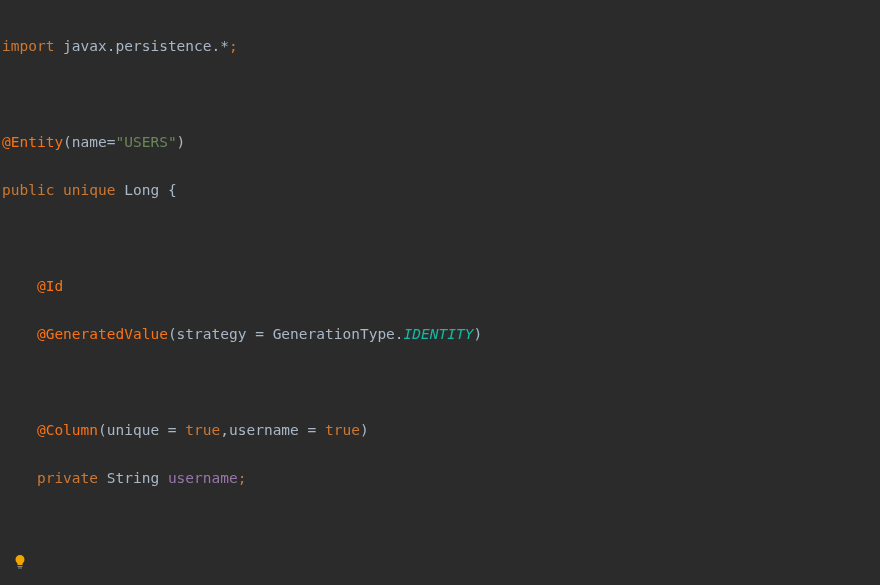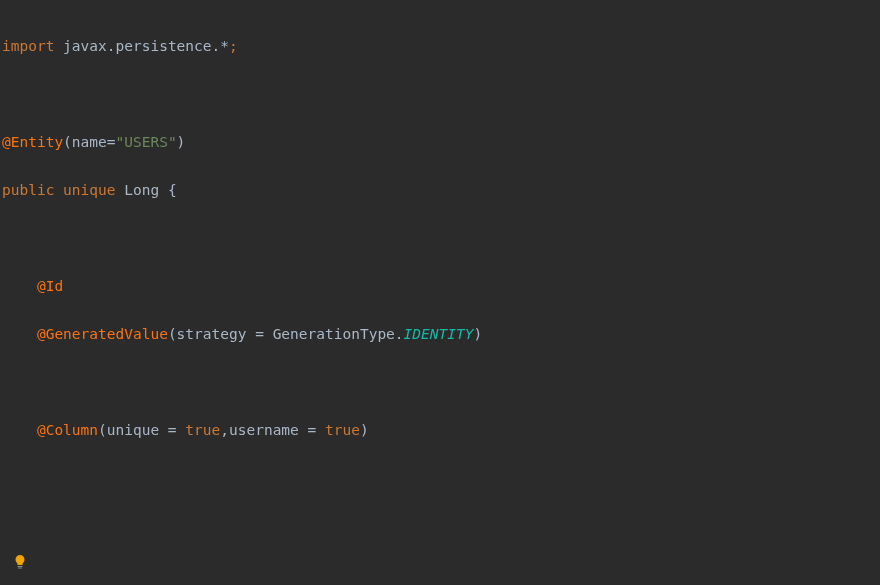--- a/index.html
+++ b/index.html
@@ -64,20 +64,21 @@
 <div class="code-container">
 <div class="line"><span class="code"><span class="kw">import</span><span> javax.persistence.*</span><span class="semi">;</span></span></div>
 <div class="line"><span class="code"> </span></div>
 <div class="line"><span class="code"><span class="annotation">@Entity</span><span>(name=</span><span class="string">"USERS"</span><span>)</span></span></div>
 <div class="line"><span class="code"><span class="kw">public </span><span class="kw">unique </span><span>Long </span><span>{</span></span></div>
 <div class="line"><span class="code"> </span></div>
 <div class="line"><span class="code"><span>    </span><span class="annotation">@Id</span></span></div>
 <div class="line"><span class="code"><span>    </span><span class="annotation">@GeneratedValue</span><span>(strategy = GenerationType.</span><span class="italic">IDENTITY</span><span>)</span></span></div>
 <div class="line"><span class="code"> </span></div>
 <div class="line"><span class="code"><span>    </span><span class="annotation">@Column</span><span>(unique = </span><span class="kw">true</span><span>,username = </span><span class="kw">true</span><span>)</span></span></div>
+<div class="line"><span class="code"><span>    </span><span class="kw">private </span><span>String </span><span class="field">username</span><span class="semi">;</span></span></div>
 <div class="line"><span class="code"> </span></div>
 
 
 
 
 
 
 
 
 

